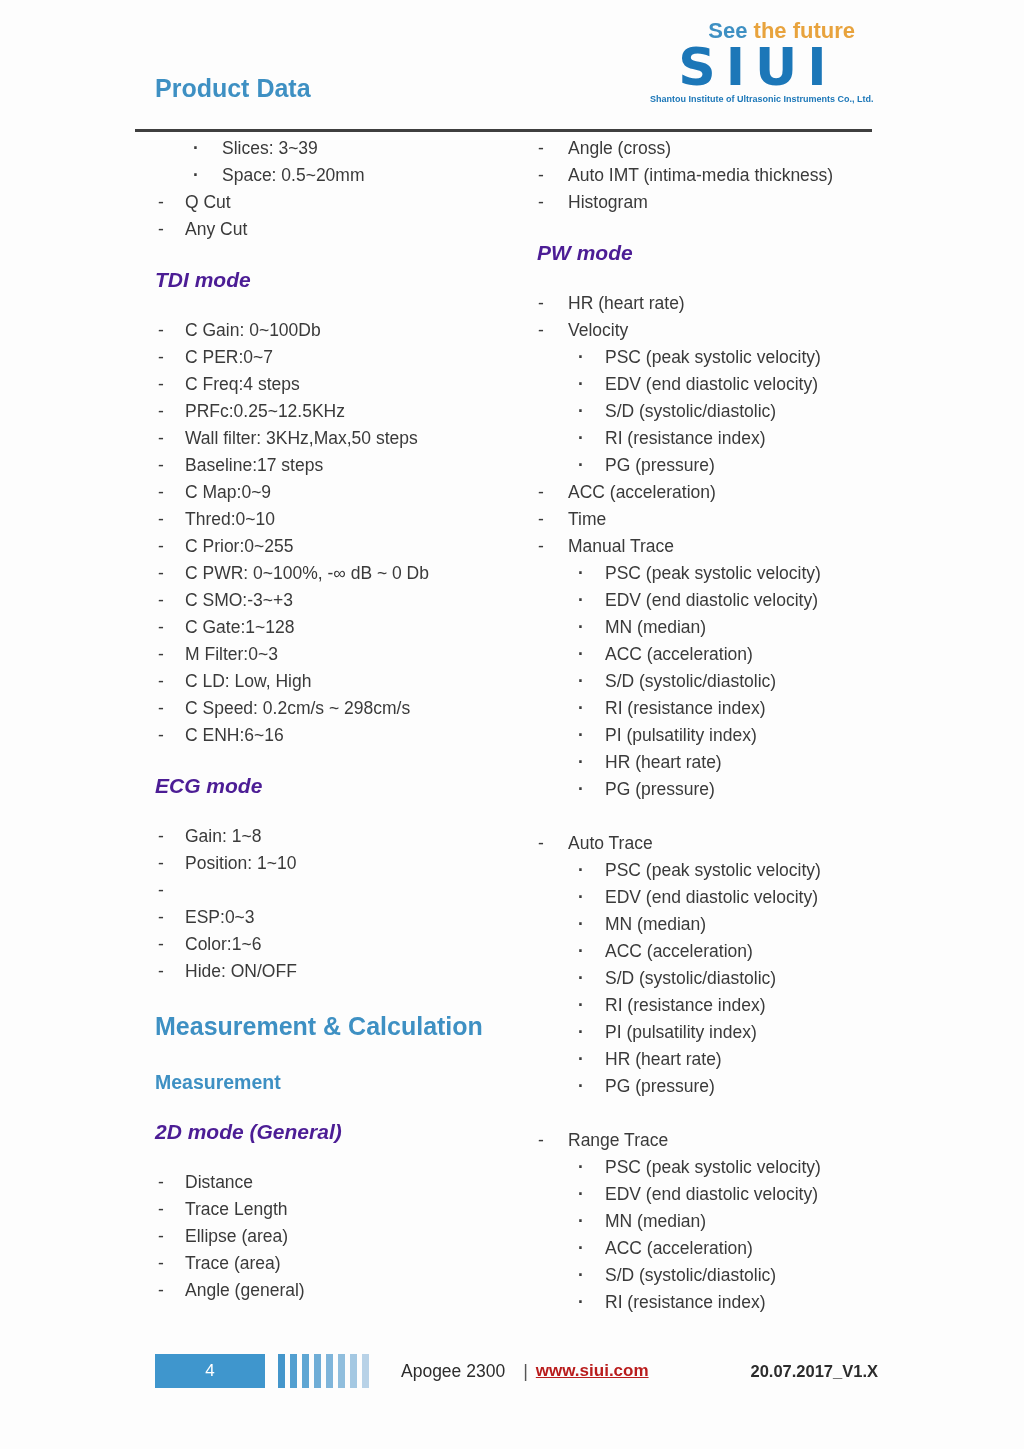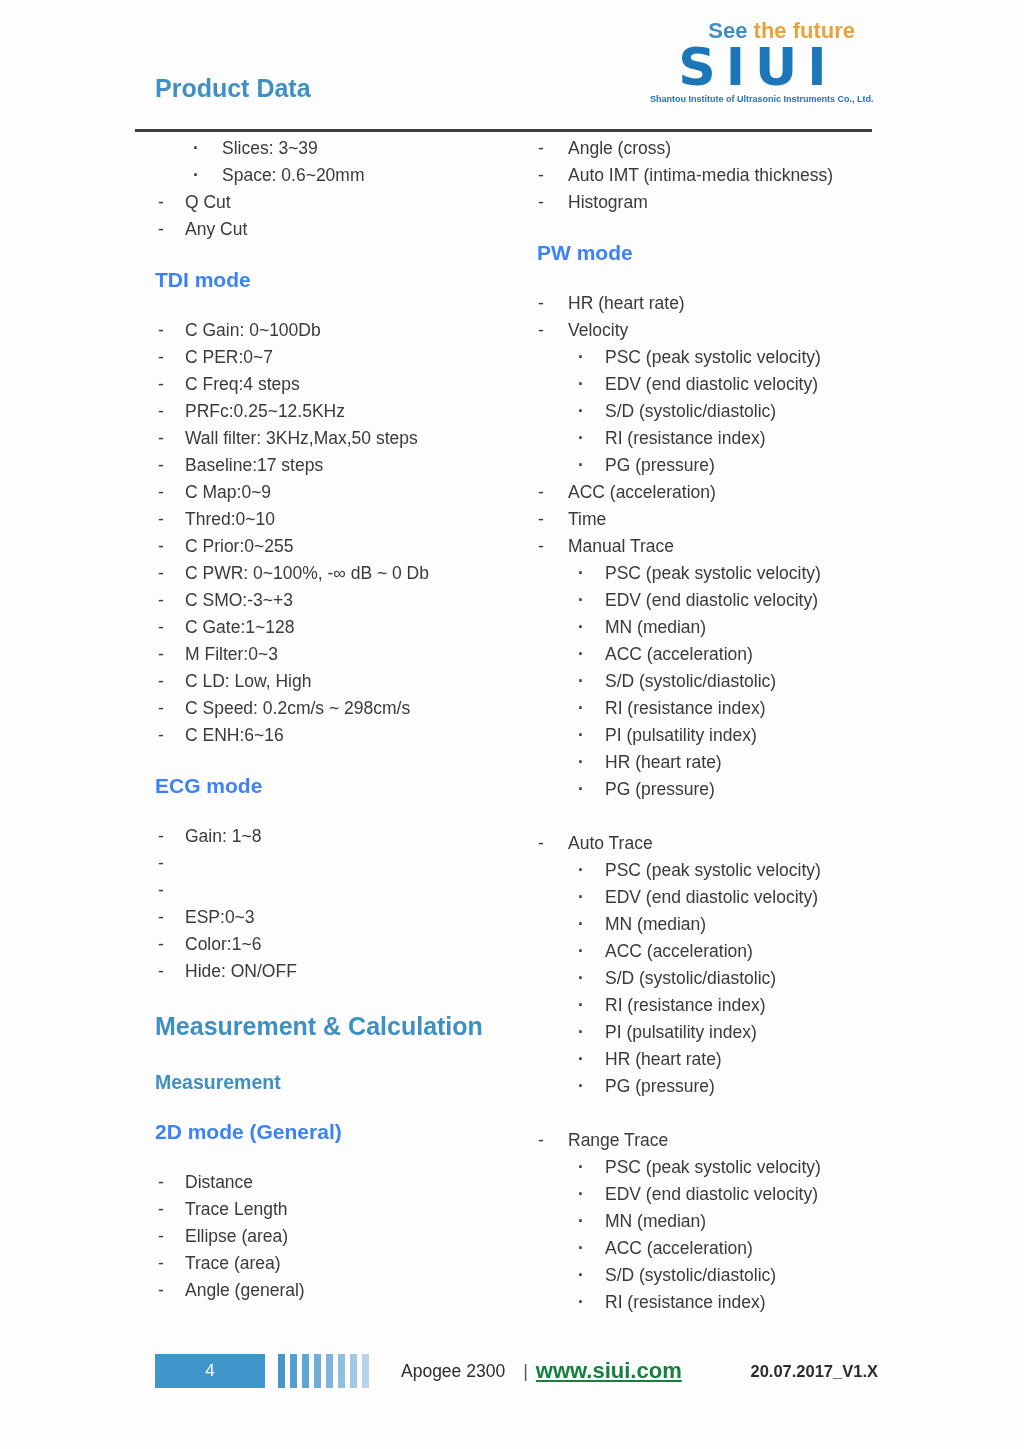--- a/index.html
+++ b/index.html
@@ -34,39 +34,39 @@
 
   .li { display:flex; line-height:27px; font-size:17.5px; }
   .li .bullet { flex:none; }
   .li .txt { flex:1; }
   .col-left  .lvl1 { padding-left:23px; } .col-left  .lvl1 .bullet { width:27px; }
   .col-left  .lvl2 { padding-left:58px; } .col-left  .lvl2 .bullet { width:29px; }
   .col-right .lvl1 { padding-left:3px;  } .col-right .lvl1 .bullet { width:30px; }
   .col-right .lvl2 { padding-left:43px; } .col-right .lvl2 .bullet { width:27px; }
   .lvl2 .bullet { font-weight:bold; }
 
-  .h-section { font-size:21px; font-weight:bold; color:#3b82f6; margin:22px 0; line-height:30px; }
+  .h-section { font-size:21px; font-weight:bold; color:#4c1d95; margin:22px 0; line-height:30px;font-style:italic; }
   .h-chapter { font-size:25px; font-weight:bold; color:var(--accent-blue,#3e90c3); margin:24px 0 26px; line-height:34px; }
   .h-subblue { font-size:19.5px; font-weight:bold; color:var(--accent-blue,#3e90c3); margin:0 0 14px; line-height:26px; }
   .col-left  > .hd { padding-left:20px; }
   .col-right > .hd { padding-left:2px; }
   .spacer { height:27px; }
 
   
   .footer { position:absolute; left:155px; top:1352px; width:723px; height:38px; display:flex; align-items:center; }
   .page-box {
     width:110px; height:34px; flex:none;
     background:var(--page-box-blue,#3f96cd); color:#fff;
     display:flex; align-items:center; justify-content:center; font-size:17px;
   }
   .bars { display:flex; gap:5px; margin-left:13px; height:34px; flex:none; }
   .bar { width:7px; height:34px; }
   .footer-product { margin-left:32px; font-weight:normal; font-size:17.5px; color:#2c2c2c; white-space:nowrap; }
   .footer-sep { margin-left:18px; font-size:18px; color:#555; }
-  .footer-link { margin-left:8px; font-weight:bold; font-size:22px; color:#15803d; text-decoration:underline; cursor:pointer; white-space:nowrap; }
+  .footer-link { margin-left:8px; font-weight:bold; font-size:17px; color:#b91c1c; text-decoration:underline; cursor:pointer; white-space:nowrap; }
   .footer-version { margin-left:auto; font-weight:bold; font-size:16.5px; color:#2c2c2c; white-space:nowrap; }
 </style>
 </head>
 <body>
 
 <div class="page">
 
   <div class="header-title">Product Data</div>
 
   <div class="logo">
@@ -80,21 +80,21 @@
   <div class="hr-line"></div>
 
   <div class="content">
     <div class="col-left" id="col-left">
         <div class="li lvl2">
           <span class="bullet">·</span>
           <span class="txt">Slices: 3~39</span>
         </div>
         <div class="li lvl2">
           <span class="bullet">·</span>
-          <span class="txt">Space: 0.6~20mm</span>
+          <span class="txt">Space: 0.5~20mm</span>
         </div>
         <div class="li lvl1">
           <span class="bullet">-</span>
           <span class="txt">Q Cut</span>
         </div>
         <div class="li lvl1">
           <span class="bullet">-</span>
           <span class="txt">Any Cut</span>
         </div>
         <div class="hd h-section">TDI mode</div>
@@ -162,20 +162,21 @@
           <span class="bullet">-</span>
           <span class="txt">C ENH:6~16</span>
         </div>
         <div class="hd h-section">ECG mode</div>
         <div class="li lvl1">
           <span class="bullet">-</span>
           <span class="txt">Gain: 1~8</span>
         </div>
         <div class="li lvl1">
           <span class="bullet">-</span>
+          <span class="txt">Position: 1~10</span>
         </div>
         <div class="li lvl1">
           <span class="bullet">-</span>
         </div>
         <div class="li lvl1">
           <span class="bullet">-</span>
           <span class="txt">ESP:0~3</span>
         </div>
         <div class="li lvl1">
           <span class="bullet">-</span>

